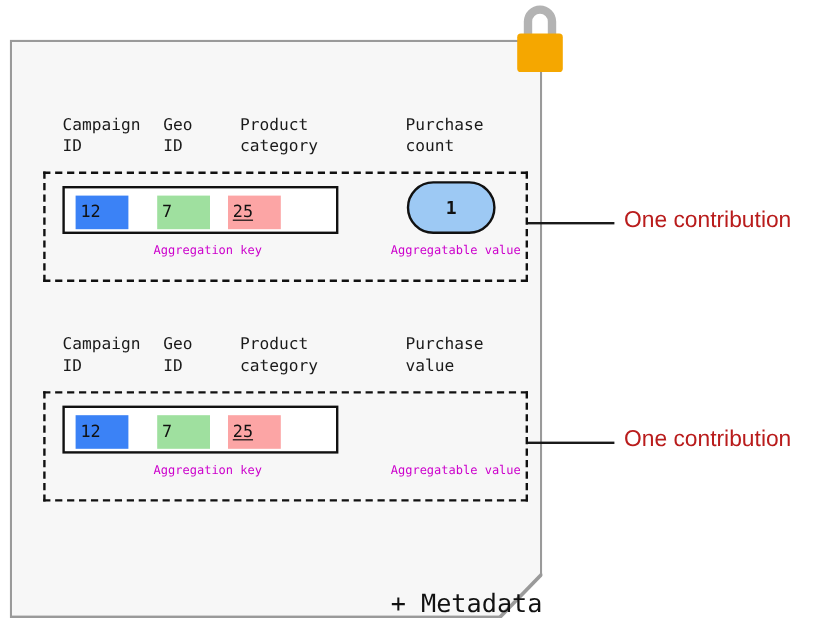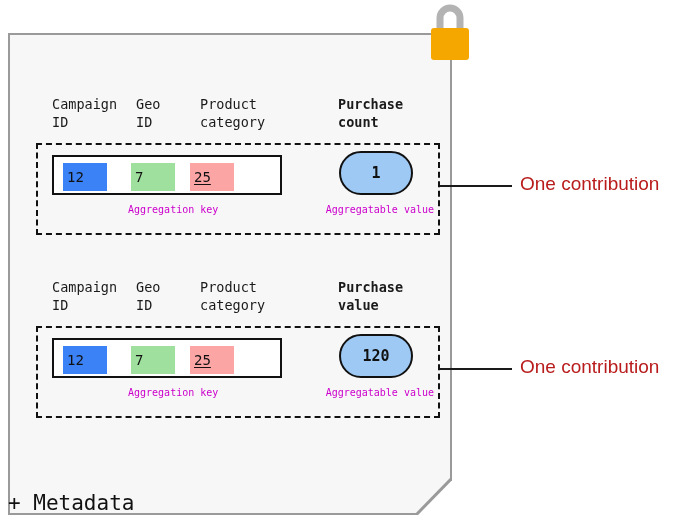--- a/index.html
+++ b/index.html
@@ -71,21 +71,21 @@
     top: 0;
     font-size: 13.5px;
     line-height: 18px;
     color: #1a1a1a;
     white-space: pre-line;
     letter-spacing: 0px;
   }
   .col-head.c-campaign { left: 16px; }
   .col-head.c-geo      { left: 100px; }
   .col-head.c-product  { left: 164px; text-underline-offset: 2px; }
-  .col-head.c-metric   { left: 302px; font-weight: bold; }
+  .col-head.c-metric   { left: 302px; font-weight: normal; }
 
   .dashed-box {
     position: relative;
     border: 2px dashed #111111;
     height: 92px;
     box-sizing: border-box;
     background: transparent;
   }
 
   .key-box {
@@ -164,21 +164,21 @@
     color: #b91c1c;
     white-space: nowrap;
   }
 
   
   .metadata {
     position: absolute;
     left: 0;
     right: 0;
     top: 458px;
-    text-align: left;
+    text-align: right;
     font-size: 21px;
     color: #111111;
     letter-spacing: 0px;
   }
   .metadata-wrap {
     position: absolute;
     left: 8px;
     top: 33px;
     width: 444px;
     height: 482px;
@@ -258,21 +258,20 @@
           <span class="cellval">12</span>
         </div>
         <div class="cell k1">
           <span class="cellval">7</span>
         </div>
         <div class="cell k2">
           <span class="cellval">25</span>
         </div>
       </div>
 
-      <div class="value-oval">120</div>
 
       <div class="caption key-caption">Aggregation key</div>
       <div class="caption value-caption">Aggregatable
 value</div>
     </div>
   </div>
 
   <div class="leader" style="left:440px; top:368px; width:72px;"></div>
   <div class="annot" style="left:520px; top:356px;">One contribution</div>
 

